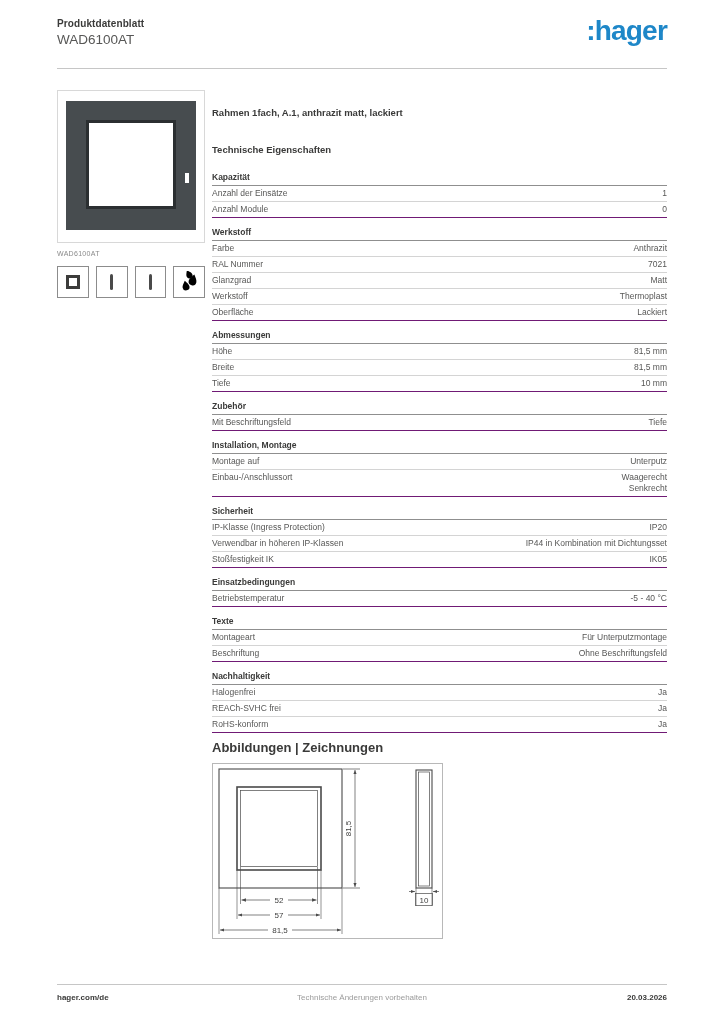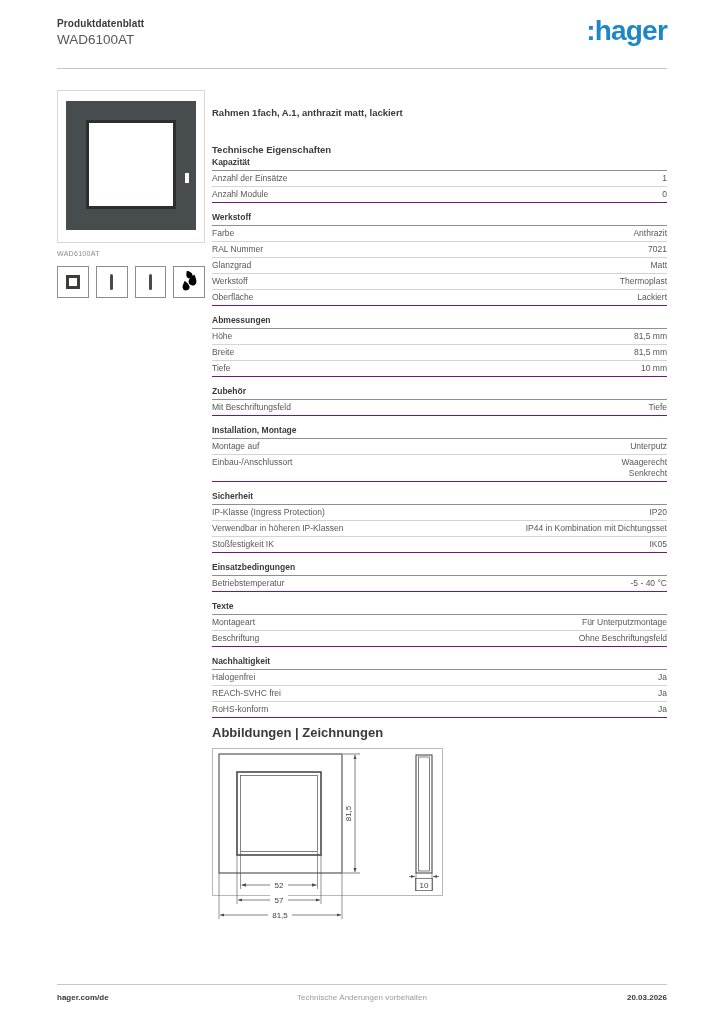--- a/index.html
+++ b/index.html
@@ -33,30 +33,30 @@
   .image-caption { margin-top:7px; font-size:7px; color:#8a8a8a; letter-spacing:0.3px; }
   .icon-row { margin-top:9px; display:flex; gap:7px; }
   .icon-box { width:32px; height:32px; border:1px solid #8c8c8c; background:#fff; display:flex; align-items:center; justify-content:center; }
   .icon-square { width:14px; height:14px; border:3px solid #3c3c3b; }
   .icon-bar { width:3px; height:16px; background:#4a4a4a; border-radius:2px; }
 
   
   .right-col { position:absolute; left:212px; top:90px; width:455px; }
   .product-title { font-size:9.5px; font-weight:bold; color:#3a3a39; margin-top:17px; }
   .tech-heading { font-size:9.5px; font-weight:bold; color:#3a3a39; margin-top:26px; }
-  #sections { }
+  #sections { margin-top:15px; }
   .spec-section { margin-bottom:7px; }
   .section-title { font-size:8.5px; font-weight:bold; color:#3a3a39; padding:2px 0 3px; border-bottom:1px solid #8f8f8f; }
   .spec-row { display:flex; justify-content:space-between; align-items:flex-start; padding:2px 0; border-bottom:1px solid #d4d4d4; font-size:8.5px; line-height:11px; }
   .spec-section .spec-row:last-child { border-bottom:1px solid #701a75; }
   .spec-label { color:#575756; }
   .spec-value { color:#575756; text-align:right; white-space:pre-line; margin-left:12px; flex-shrink:0; }
 
   .drawings-heading { font-size:13px; font-weight:bold; color:#3a3a39; margin-top:4px; }
-  .drawing-box { margin-top:8px; width:231px; height:148px; border:1px solid #b8b8b8; background:#fff; }
+  .drawing-box { margin-top:8px; width:231px; height:176px; border:1px solid #b8b8b8; background:#fff; }
   .drawing-box svg { display:block; }
   .drawing-box svg text { font-family:"Liberation Sans",sans-serif; font-size:8px; fill:#3f3f3e; }
   .tline { stroke:#4a4a4a; fill:none; }
 
   
   .footer-rule { position:absolute; left:57px; right:57px; top:984px; border-top:1px solid #c6c6c6; }
   .footer { position:absolute; left:57px; right:57px; top:993px; font-size:8px; }
   .footer-left { position:absolute; left:0; font-weight:bold; color:#3a3a39; }
   .footer-center { position:absolute; left:50%; transform:translateX(-50%); color:#9b9b9b; }
   .footer-right { position:absolute; right:0; font-weight:bold; color:#3a3a39; }

